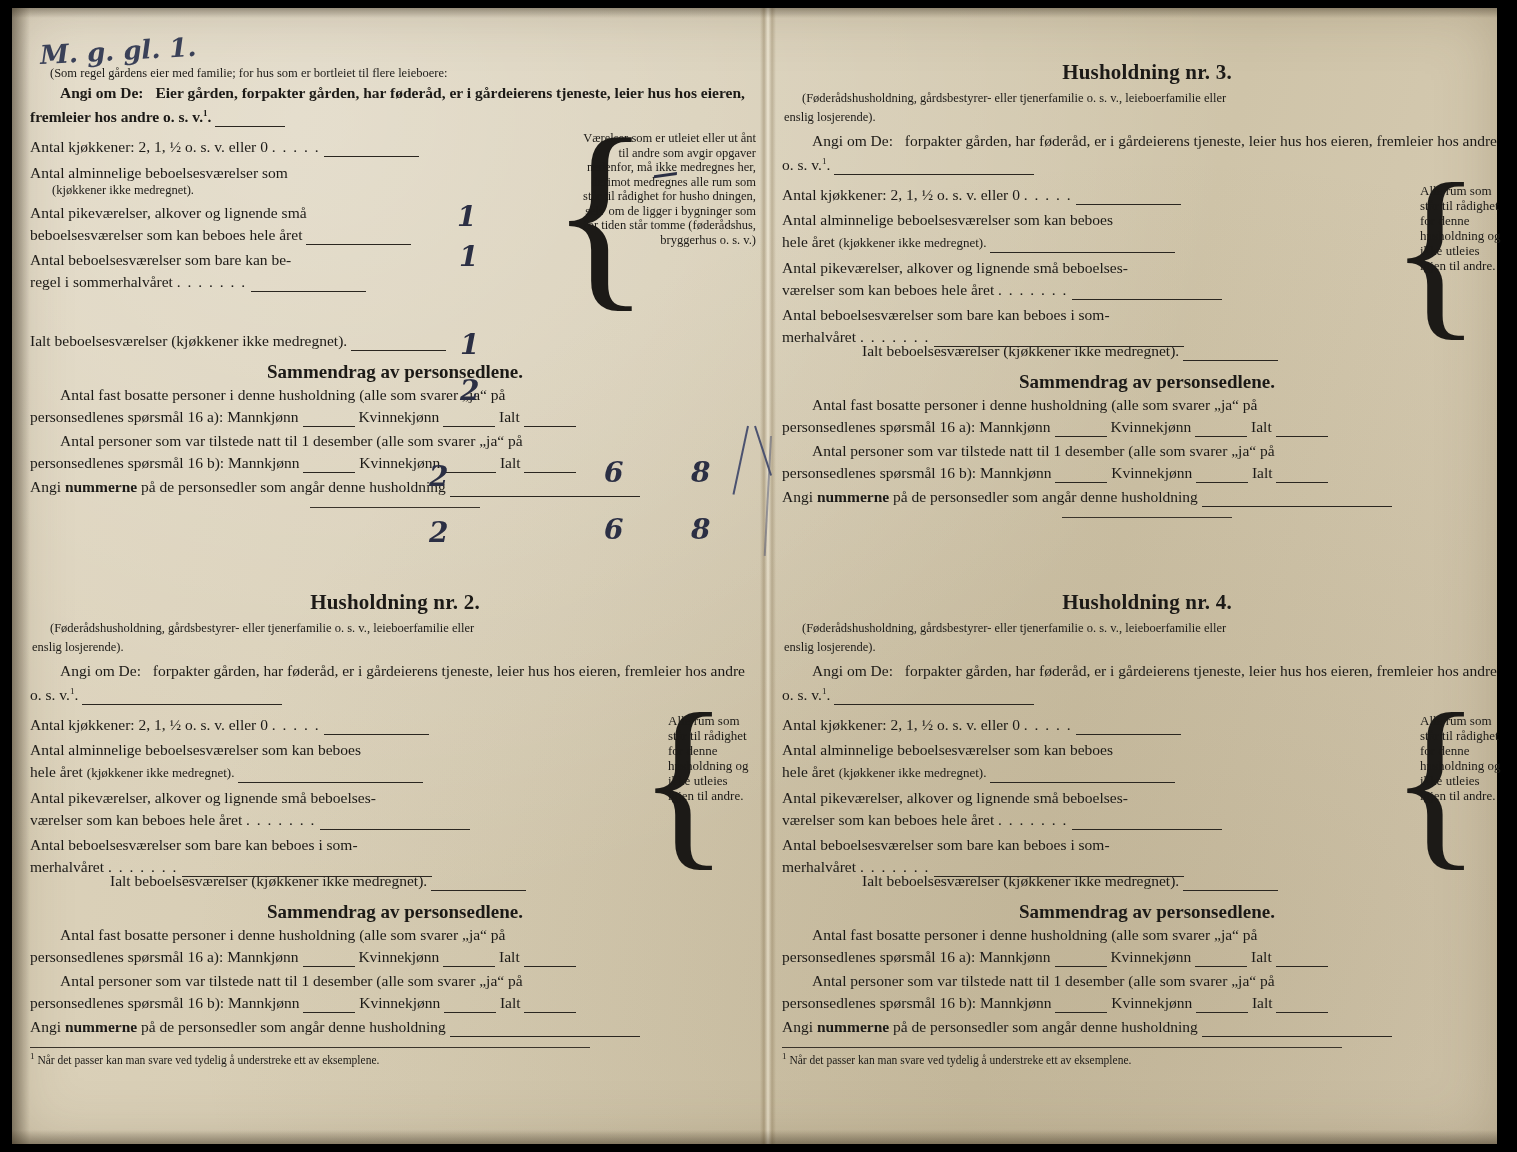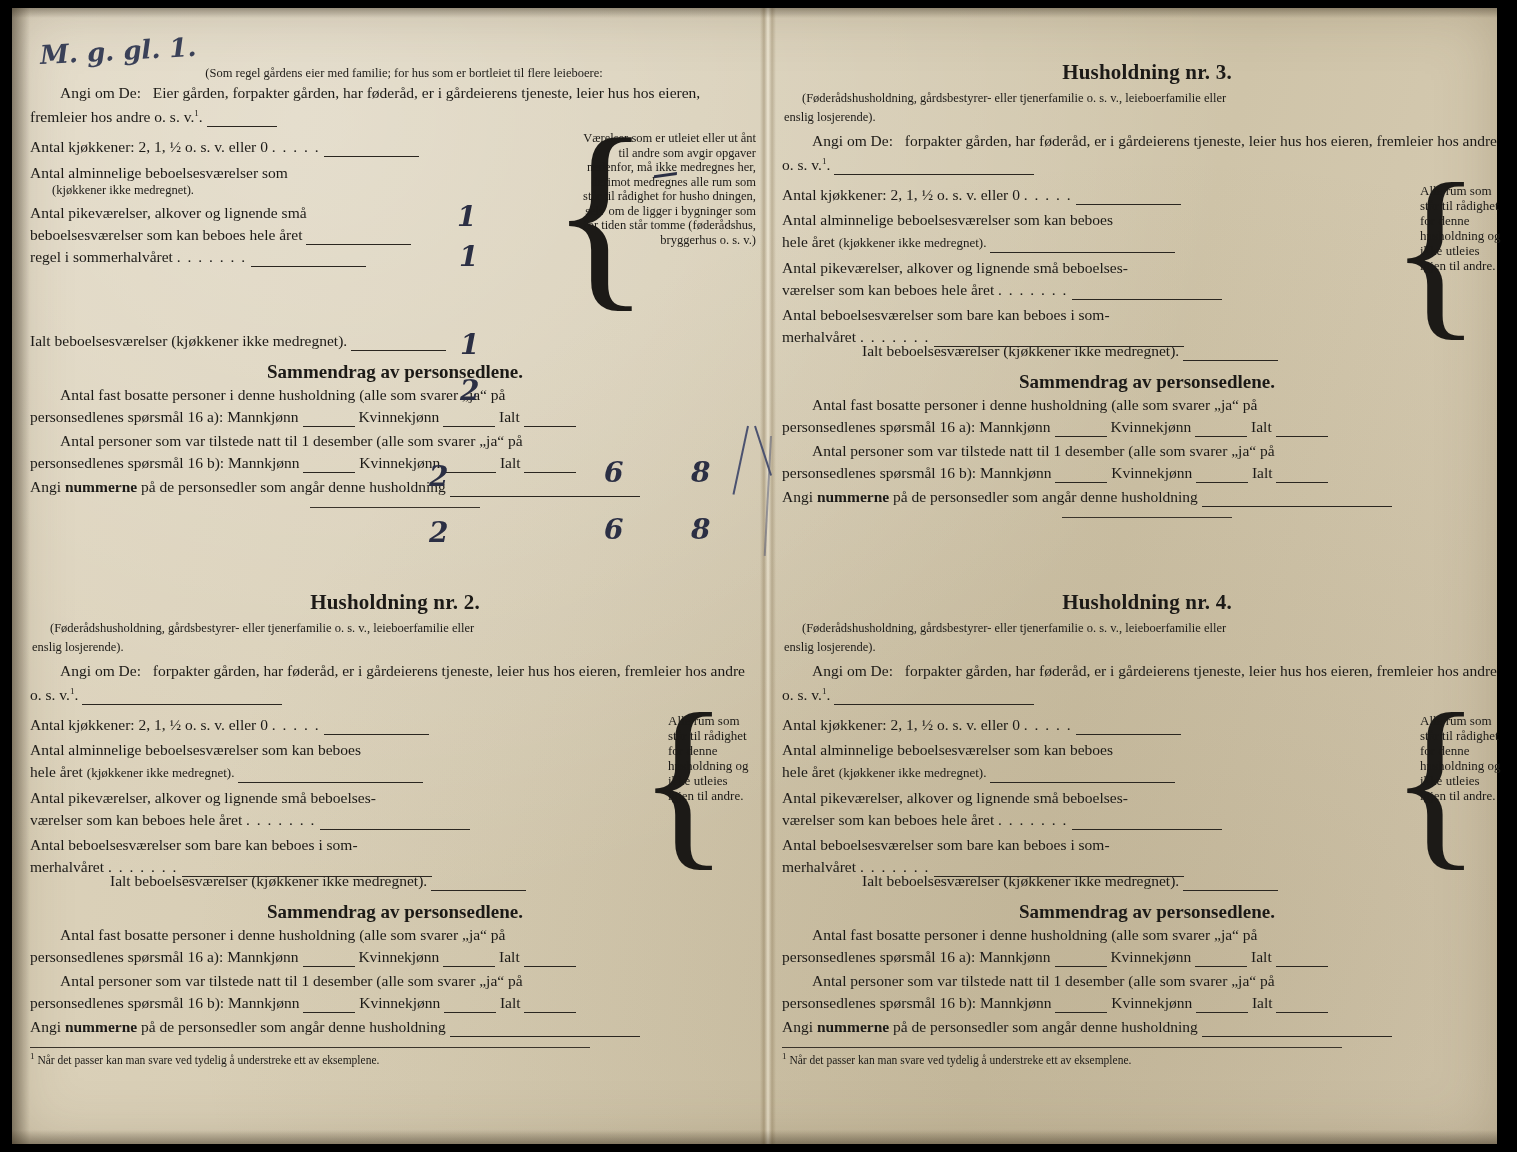--- a/index.html
+++ b/index.html
@@ -56,23 +56,23 @@
     <div class="fold"></div>
     <div class="edge-l"></div>
     <div class="edge-t"></div>
     <div class="edge-b"></div>
 
     <div class="topnote">M. g. gl. 1.</div>
 
     <div class="col colL">
 
       <div class="blk" style="position:absolute;left:0;top:52px;width:730px;">
-        <div class="sub" style="margin-top:6px;text-indent:18px;text-align:center;">(Som regel gårdens eier med familie; for hus som er bortleiet til flere leieboere:</div>
-
-        <div class="line ind" style="">
+        <div class="sub" style="margin-top:6px;text-indent:18px;">(Som regel gårdens eier med familie; for hus som er bortleiet til flere leieboere:</div>
+
+        <div class="line ind" style="font-weight:bold;">
           <span>Angi om De:</span>
           <span style="margin-left:8px;">Eier gården, forpakter gården, har føderåd, er i gårdeierens tjeneste, leier hus hos eieren, fremleier hos andre o. s. v.</span><sup style="font-size:9px;">1</sup>.
           <span class="ul" style="width:70px;"></span>
         </div>
 
         <div class="rowset" style="margin-top:10px;height:200px;">
           <div style="width:530px;">
             <div class="line">
               <span>Antal kjøkkener: 2, 1, ½ o. s. v. eller 0</span>
               <span class="dots">. . . . .</span>
@@ -81,20 +81,23 @@
             <div class="line" style="margin-top:6px;">
               <span>Antal alminnelige beboelsesværelser som</span>
             </div>
             <div class="sub" style="text-indent:22px;margin:0;">(kjøkkener ikke medregnet).</div>
             <div class="line" style="margin-top:5px;">
               <span>Antal pikeværelser, alkover og lignende små</span>
             </div>
             <div class="line">
               <span>beboelsesværelser som kan beboes hele året</span>
               <span class="ul" style="width:105px;"></span>
+            </div>
+            <div class="line" style="margin-top:5px;">
+              <span>Antal beboelsesværelser som bare kan be-</span>
             </div>
             <div class="line">
               <span>regel i sommerhalvåret</span>
               <span class="dots">. . . . . . .</span>
               <span class="ul" style="width:115px;"></span>
             </div>
           </div>
 
           <div class="bigbrace" style="left:520px;top:-10px;font-size:210px;line-height:170px;">{</div>
           <div class="kitchen-note" style="left:548px;top:-6px;text-align:right;">Værelser som er utleiet eller ut ånt til andre som avgir opgaver nedenfor, må ikke medregnes her, derimot medregnes alle rum som står til rådighet for husho dningen, selv om de ligger i bygninger som for tiden står tomme (føderådshus, bryggerhus o. s. v.)</div>

